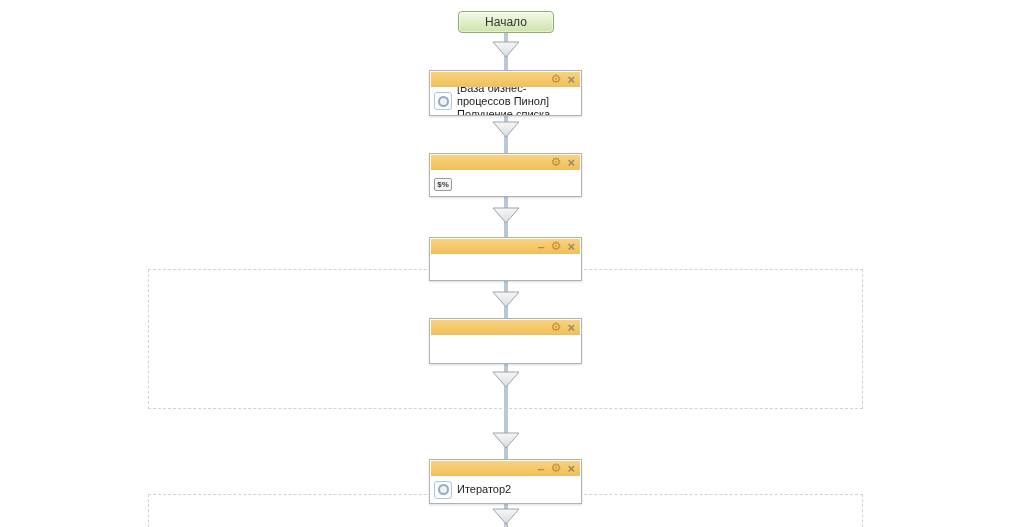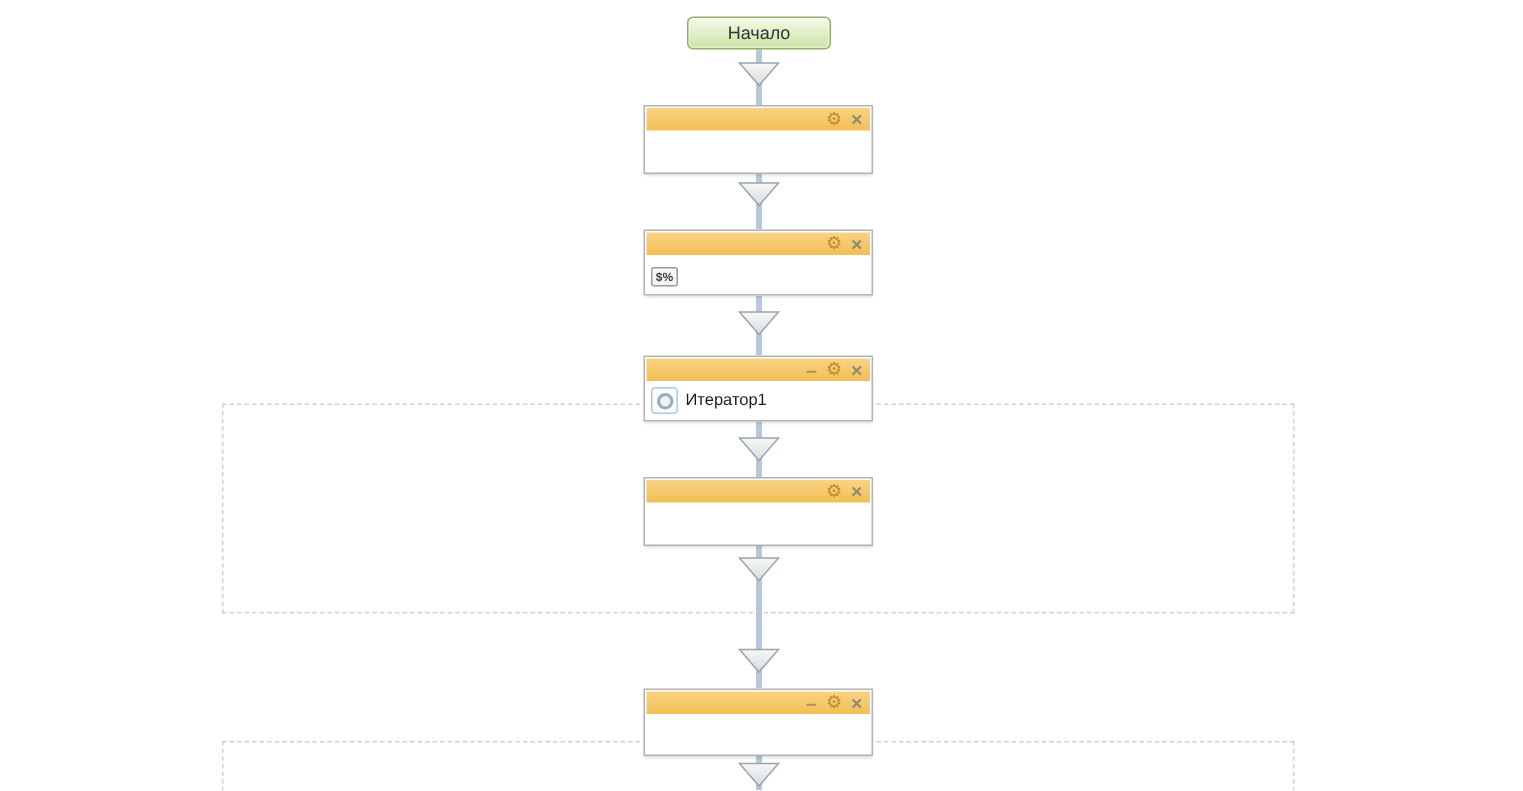--- a/index.html
+++ b/index.html
@@ -92,52 +92,56 @@
 
   <div class="start-btn">
     <span>Начало</span>
   </div>
 
   <div class="block" style="top:70px;height:46px">
     <div class="block-header">
       <span class="ctrl gear">⚙</span>
       <span class="ctrl close">×</span>
     </div>
+    <div class="block-body">
+      <span class="act-icon"></span>
+      <span class="block-title">[База бизнес-процессов Пинол] Получение списка</span>
+    </div>
   </div>
 
   <div class="block" style="top:153px;height:44px">
     <div class="block-header">
       <span class="ctrl gear">⚙</span>
       <span class="ctrl close">×</span>
     </div>
     <div class="block-body">
       <span class="var-icon">$%</span>
     </div>
   </div>
 
   <div class="block" style="top:237px;height:44px">
     <div class="block-header">
       <span class="ctrl min">–</span>
       <span class="ctrl gear">⚙</span>
       <span class="ctrl close">×</span>
     </div>
-    <div class="block-body">
-      <span class="act-icon"></span>
-      <span class="block-title">Итератор1</span>
-    </div>
   </div>
 
   <div class="block" style="top:318px;height:46px">
     <div class="block-header">
       <span class="ctrl gear">⚙</span>
       <span class="ctrl close">×</span>
     </div>
   </div>
 
   <div class="block" style="top:459px;height:45px">
     <div class="block-header">
       <span class="ctrl min">–</span>
       <span class="ctrl gear">⚙</span>
       <span class="ctrl close">×</span>
     </div>
+    <div class="block-body">
+      <span class="act-icon"></span>
+      <span class="block-title">Итератор2</span>
+    </div>
   </div>
 
 </div>
 
 </body></html>

